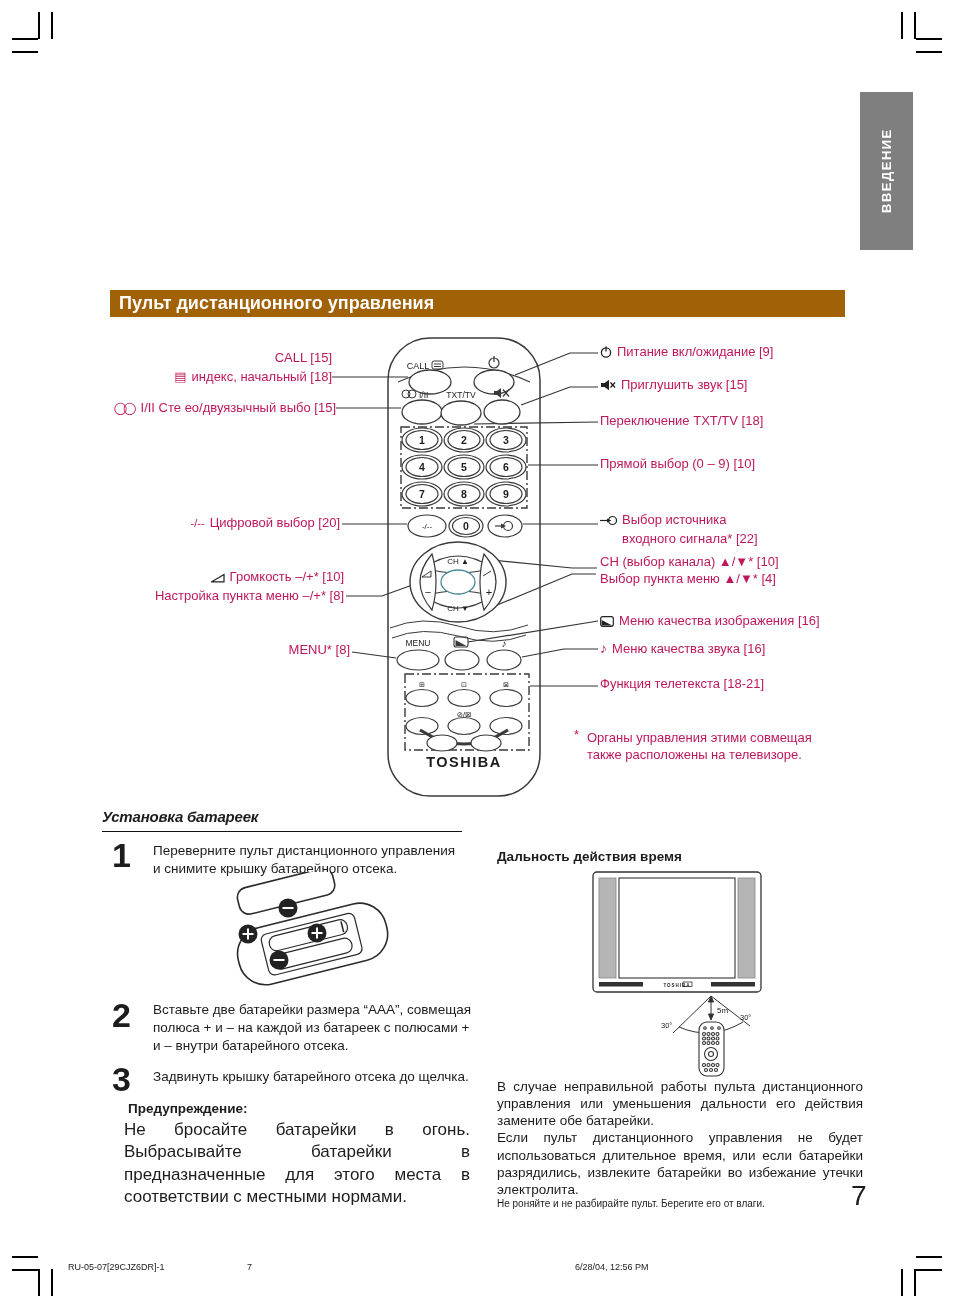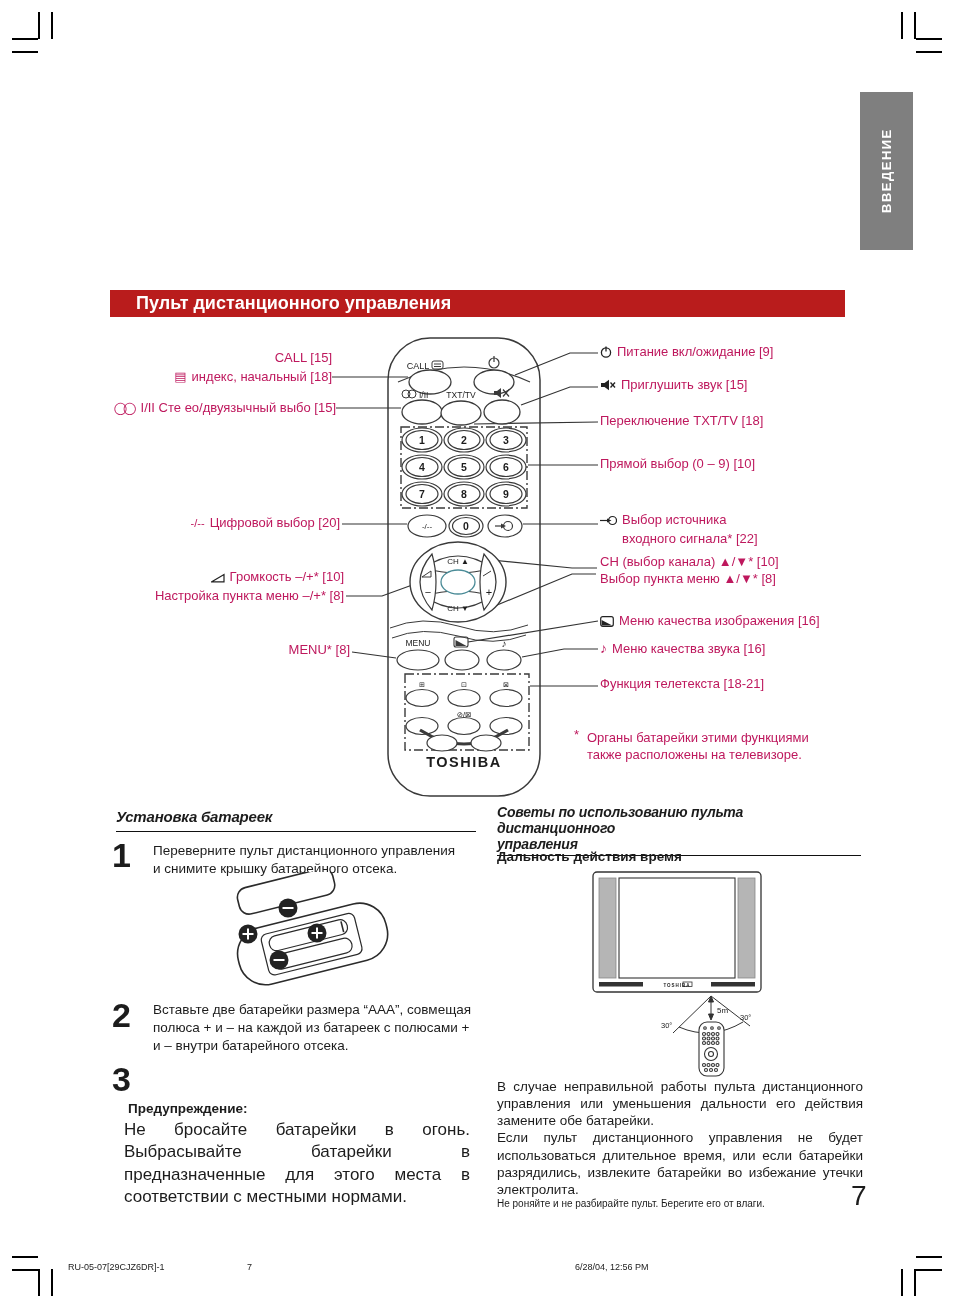--- a/index.html
+++ b/index.html
@@ -3,22 +3,22 @@
 <meta charset="utf-8">
 <style>
   html,body{margin:0;padding:0;background:#e8e8e8}
   #page{position:relative;width:954px;height:1308px;background:#ffffff;overflow:hidden;
         font-family:"Liberation Sans",sans-serif;color:#1c1c1c}
   .abs{position:absolute}
   .mk{position:absolute;background:#000}
   .tab{position:absolute;left:860px;top:92px;width:53px;height:158px;background:#7f7f7f;color:#fff;
        font-weight:bold;font-size:13px;letter-spacing:1.5px;writing-mode:vertical-rl;
        transform:rotate(180deg);display:flex;align-items:center;justify-content:center}
-  .titlebar{position:absolute;left:110px;top:290px;width:735px;height:27px;background:#b91c1c;color:#fff;
-       font-weight:bold;font-size:18px;line-height:27px;padding-left:26px;box-sizing:border-box}
+  .titlebar{position:absolute;left:110px;top:290px;width:735px;height:27px;background:#a16207;color:#fff;
+       font-weight:bold;font-size:18px;line-height:27px;padding-left:9px;box-sizing:border-box}
   .co{position:absolute;font-size:13px;line-height:16px;white-space:nowrap;color:#be185d}
   .co .ic{display:inline-block;vertical-align:-2px;margin-right:5px}
   .gl{display:inline-block;margin-right:5px}
   .stereo-g{letter-spacing:-4px;font-size:12px;margin-right:8px}
   .h-it{font-style:italic;font-weight:bold;font-size:15px;letter-spacing:-0.2px}
   .rule{border-bottom:1.7px solid #111}
   .stepnum{position:absolute;font-size:34px;font-weight:bold;line-height:34px}
   .steptxt{position:absolute;font-size:13.5px;line-height:1.32}
   .bold{font-weight:bold}
   .just{text-align:justify}
@@ -245,36 +245,36 @@
   <div class="co" style="left:600px;top:511px;line-height:17px">
     <div><span class="ic"><svg width="17" height="11">
             <line x1="0" y1="5.5" x2="7.5" y2="5.5" stroke="#222" stroke-width="1.2"></line>
             <polygon points="7,3.5 11.5,5.5 7,7.5" fill="#222"></polygon>
             <circle cx="12.5" cy="5.5" r="4" fill="none" stroke="#222" stroke-width="1.2"></circle>
           </svg></span><span>Выбор источника</span></div>
     <div style="padding-left:22px">входного сигнала* [22]</div>
   </div>
   <div class="co" style="left:600px;top:553px;line-height:17px">
     <div>CH (выбор канала) ▲/▼* [10]</div>
-    <div>Выбор пункта меню ▲/▼* [8]</div>
+    <div>Выбор пункта меню ▲/▼* [4]</div>
   </div>
   <div class="co" style="left:600px;top:613px"><span class="ic"><svg width="14" height="11">
           <rect x="0.7" y="0.7" width="12.6" height="9.6" rx="2" fill="none" stroke="#222" stroke-width="1.2"></rect>
           <path d="M 1.6,9.4 L 1.6,4 L 12.2,9.4 Z" fill="#222"></path>
         </svg></span><span>Меню качества изображения [16]</span></div>
   <div class="co" style="left:600px;top:640px"><span class="gl" style="font-size:14px">♪</span><span>Меню качества звука [16]</span></div>
   <div class="co" style="left:600px;top:676px"><span>Функция телетекста [18-21]</span></div>
 
   <div class="co" style="left:574px;top:729px;line-height:17px">
     <span style="position:absolute;left:0;top:-3px">*</span>
-    <div style="padding-left:13px">Органы батарейки этими функциями</div>
+    <div style="padding-left:13px">Органы управления этими совмещая</div>
     <div style="padding-left:13px">также расположены на телевизоре.</div>
   </div>
 
-  <div class="abs rule" style="left:116px;top:808px;width:360px;padding-bottom:5px">
+  <div class="abs rule" style="left:102px;top:808px;width:360px;padding-bottom:5px">
     <span class="h-it">Установка батареек</span>
   </div>
 
   <div class="stepnum" style="left:112px;top:838px">1</div>
   <div class="steptxt" style="left:153px;top:842px;width:312px">Переверните пульт дистанционного управления и снимите крышку батарейного отсека.</div>
 
   <svg class="abs" style="left:208px;top:872px" width="205" height="125" viewBox="0 0 205 125">
     <g transform="rotate(-14 100 70)" fill="#fff" stroke="#2b2b2b" stroke-width="1.6">
       <rect x="42" y="2" width="98" height="27" rx="10"></rect>
       <rect x="28" y="44" width="152" height="58" rx="27"></rect>
@@ -295,30 +295,27 @@
       <line x1="109" y1="55.5" x2="109" y2="66.5" stroke="#fff" stroke-width="2"></line>
       <circle cx="71" cy="88" r="9.5" fill="#222"></circle>
       <line x1="65.5" y1="88" x2="76.5" y2="88" stroke="#fff" stroke-width="2"></line>
     </g>
   </svg>
 
   <div class="stepnum" style="left:112px;top:998px">2</div>
   <div class="steptxt" style="left:153px;top:1001px;width:326px">Вставьте две батарейки размера “AAA”, совмещая полюса + и – на каждой из батареек с полюсами + и – внутри батарейного отсека.</div>
 
   <div class="stepnum" style="left:112px;top:1062px">3</div>
+  <div class="steptxt" style="left:153px;top:1068px;width:330px">Задвинуть крышку батарейного отсека до щелчка.</div>
 
   <div class="abs bold" style="left:128px;top:1101px;font-size:13.5px">Предупреждение:</div>
   <div class="abs" style="left:124px;top:1119px;width:346px">
     <div class="just" style="font-size:17px;line-height:1.32;margin-bottom:2px">Не бросайте батарейки в огонь. Выбрасывайте батарейки в предназначенные для этого места в соответствии с местными нормами.</div>
   </div>
 
-  <div class="abs rule" style="left:497px;top:804px;width:364px;padding-bottom:3px">
-    <div class="h-it" style="font-size:14px">Советы по использованию пульта дистанционного</div>
-    <div class="h-it" style="font-size:14px">управления</div>
-  </div>
   <div class="abs bold" style="left:497px;top:849px;font-size:13.5px">Дальность действия время</div>
 
   <svg class="abs" style="left:583px;top:866px" width="190" height="212" viewBox="0 0 190 212">
     <g fill="#fff" stroke="#333" stroke-width="1.3">
       <rect x="10" y="6" width="168" height="120" rx="4"></rect>
       <rect x="16" y="12" width="17" height="100" fill="#b5b5b5" stroke="#888" stroke-width="0.8"></rect>
       <rect x="155" y="12" width="17" height="100" fill="#b5b5b5" stroke="#888" stroke-width="0.8"></rect>
       <rect x="36" y="12" width="116" height="100" stroke-width="1.1"></rect>
       <rect x="16" y="116" width="44" height="4.5" fill="#333" stroke="none"></rect>
       <rect x="128" y="116" width="44" height="4.5" fill="#333" stroke="none"></rect>

